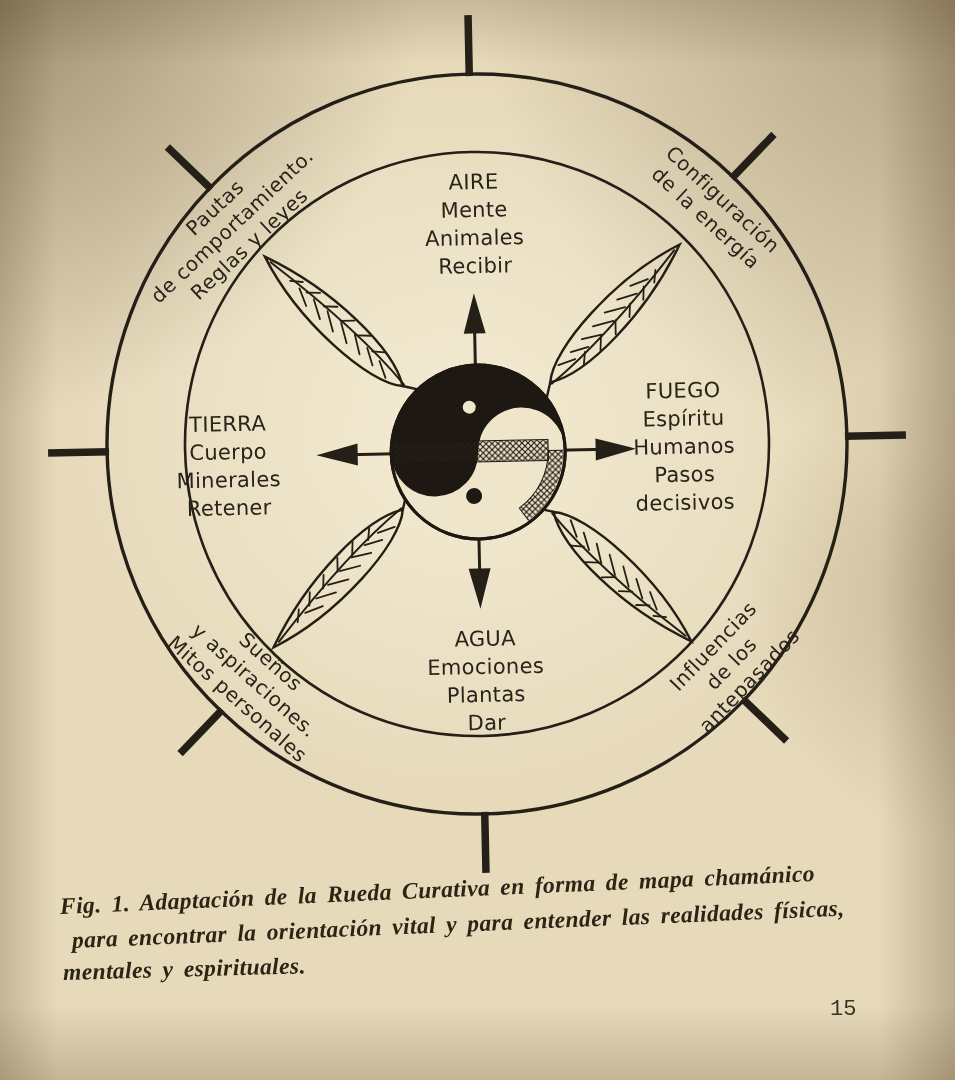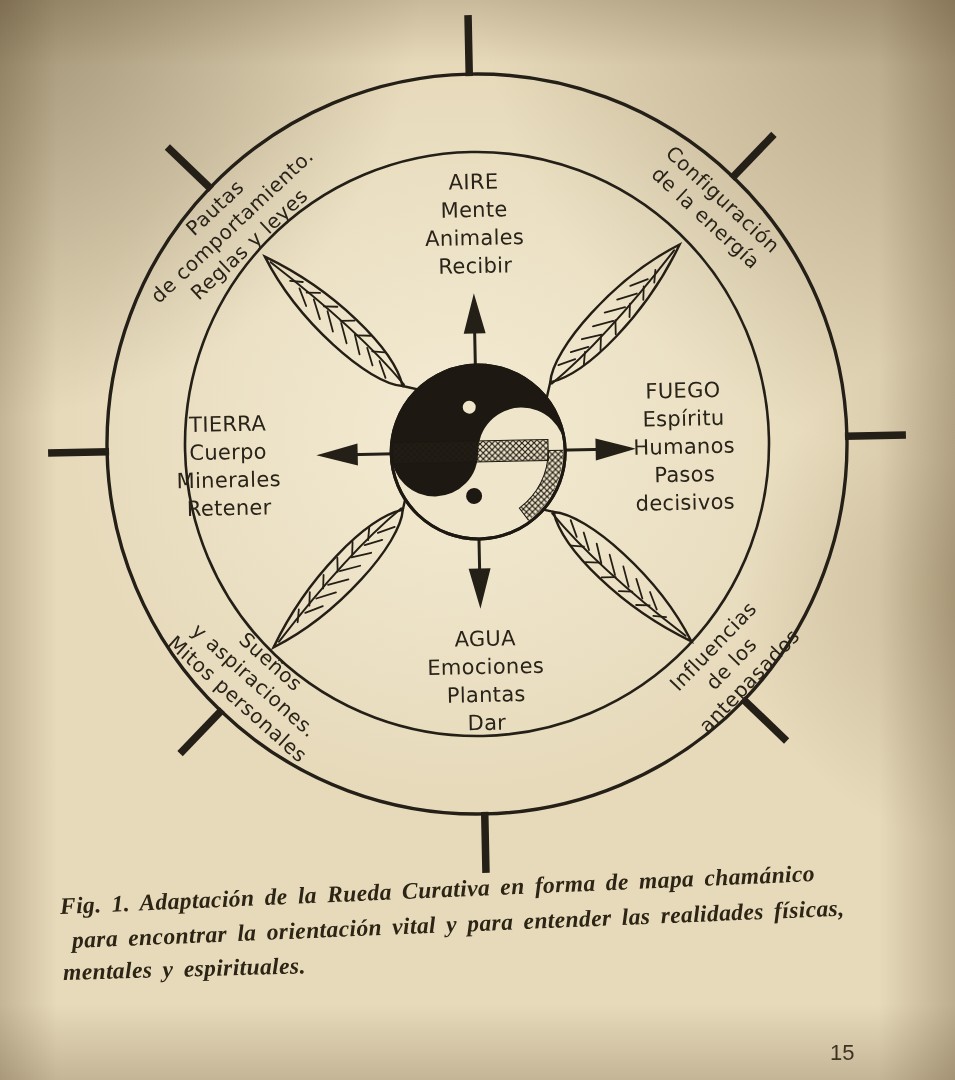--- a/index.html
+++ b/index.html
@@ -34,21 +34,21 @@
   #ring-ne{left:719px;top:214px;transform:translate(-50%,-50%) rotate(44deg);}
   #ring-sw{left:249px;top:676px;transform:translate(-50%,-50%) rotate(43deg);}
   #ring-se{left:727px;top:669px;transform:translate(-50%,-50%) rotate(-45deg);}
   .caption-line{position:absolute;white-space:nowrap;transform-origin:left center;
     font-family:"Liberation Serif","DejaVu Serif",serif;font-style:italic;font-weight:700;
     font-size:23.5px;color:#2c2414;letter-spacing:.4px;word-spacing:4px;}
   #cap1{left:60px;top:893px;transform:rotate(-2.5deg);}
   #cap2{left:72px;top:927px;transform:rotate(-2.4deg);}
   #cap3{left:63px;top:959px;transform:rotate(-1.6deg);}
   .pagenum{position:absolute;left:830px;top:997px;
-    font-family:Liberation Sans, sans-serif;font-size:22px;color:#3c3322;margin-top:43px;}
+    font-family:Liberation Mono, monospace;font-size:22px;color:#3c3322;}
 </style>
 </head>
 <body>
 
 <div class="page">
 
   <div class="wheel">
     <svg width="955" height="890" viewBox="0 0 955 890">
       <defs>
         <pattern id="xh" width="6" height="6" patternUnits="userSpaceOnUse">

